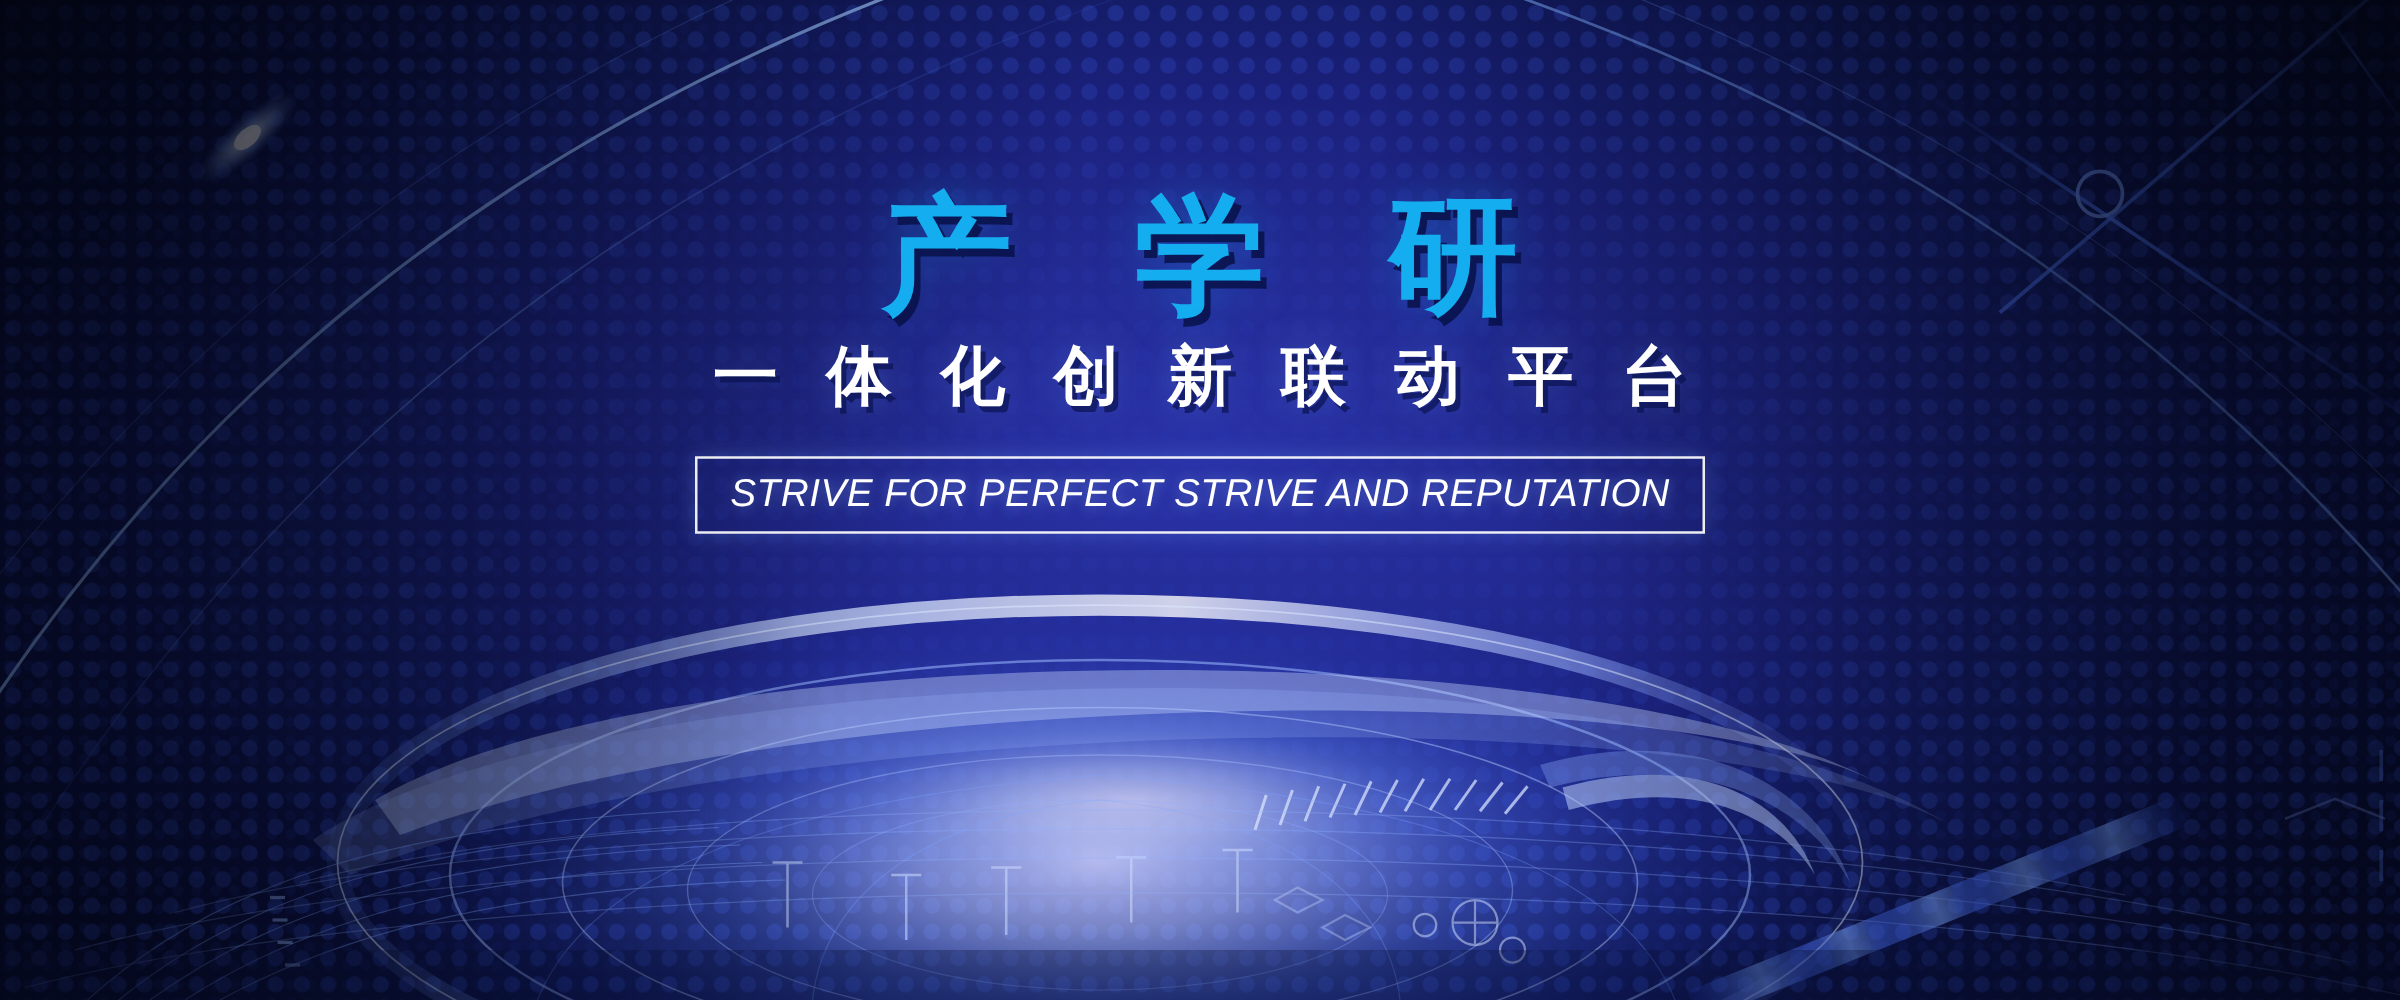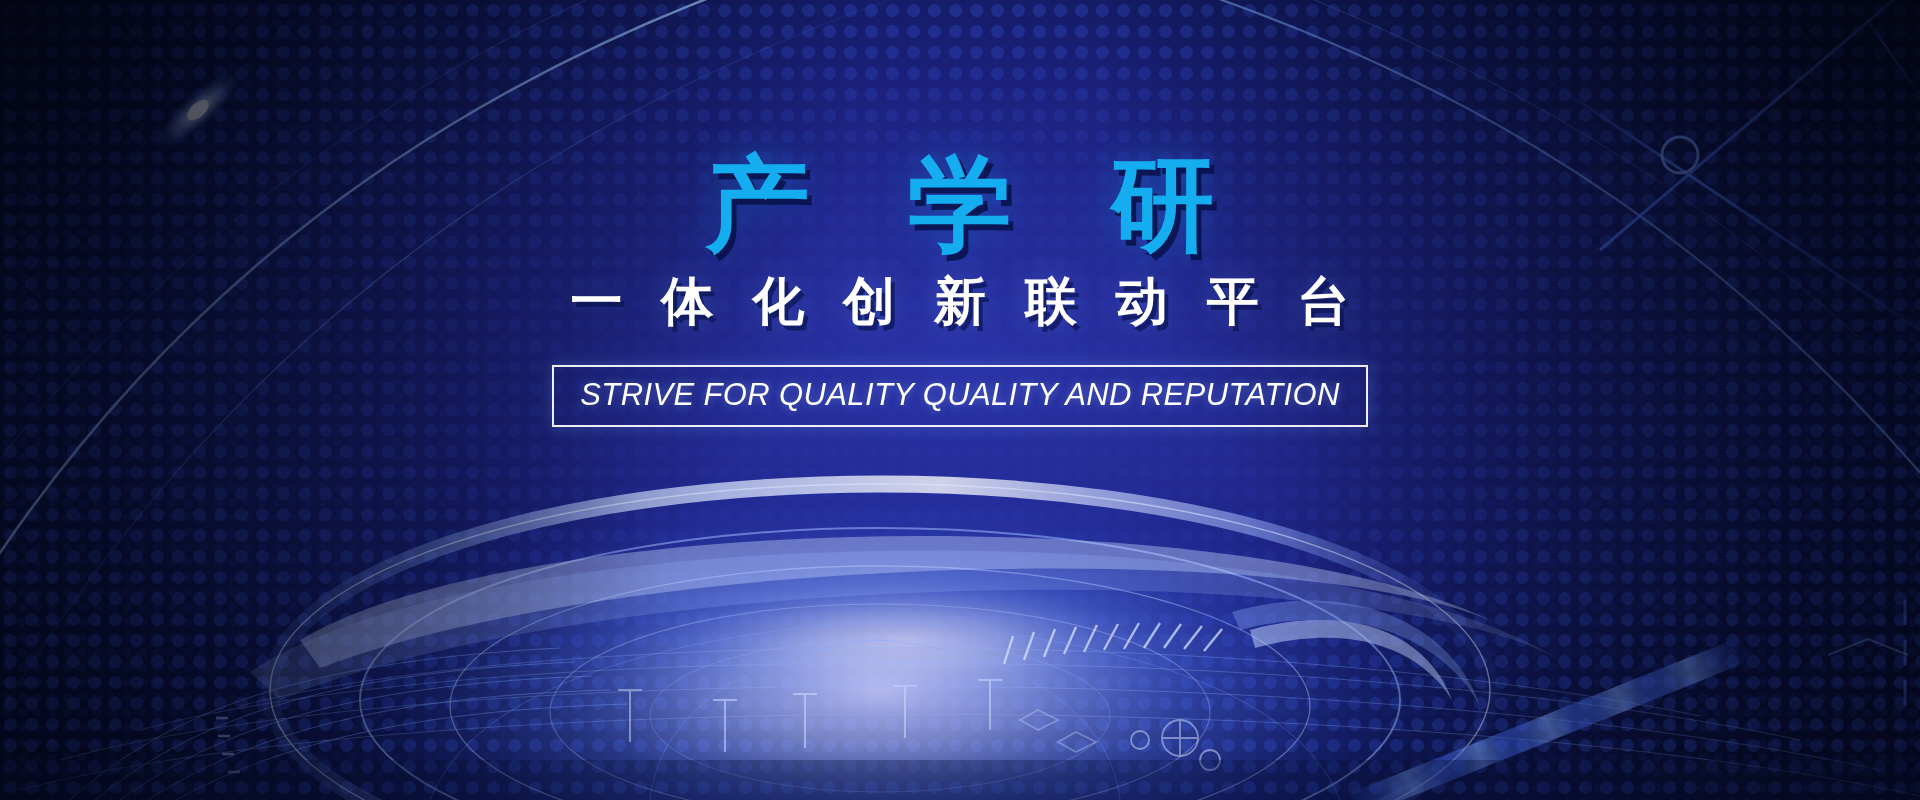--- a/index.html
+++ b/index.html
@@ -271,17 +271,17 @@
   </svg>
 
   <div class="vignette"></div>
 
   <div class="content">
     <div class="title-main">产 学 研</div>
 
     <div class="title-sub">一 体 化 创 新 联 动 平 台</div>
 
     <div class="slogan-box">
-      <div class="slogan">STRIVE FOR QUALITY QUALITY AND REPUTATION</div>
+      <div class="slogan">STRIVE FOR PERFECT STRIVE AND REPUTATION</div>
     </div>
   </div>
 
 </div>
 
 </body></html>

